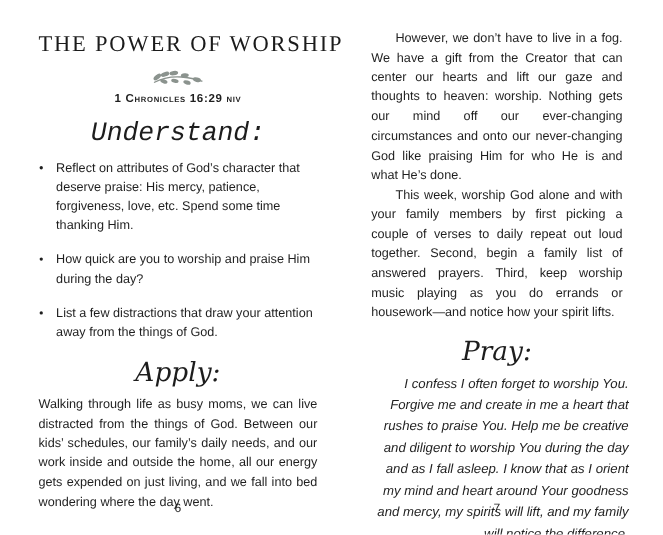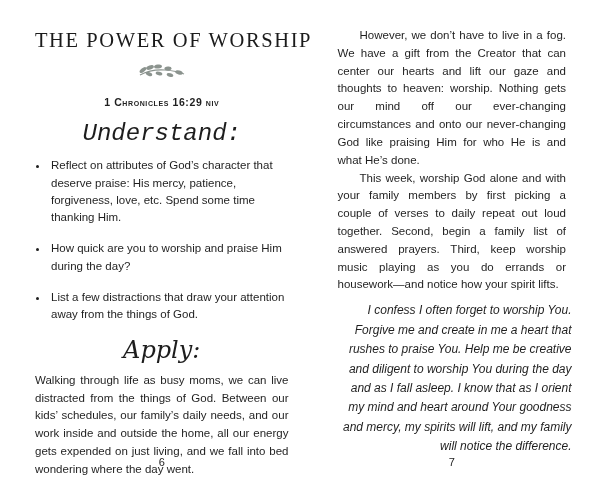--- a/index.html
+++ b/index.html
@@ -53,21 +53,21 @@
   .verse-text {
     margin: 6px auto 0 auto;
     width: 246px;
     font-style: italic;
     font-size: 11.5px;
     line-height: 1.5;
     text-align: center;
     color: #1f1f1f;
   }
   .verse-ref {
-    margin-top: 15px;
+    margin-top: 3px;
     text-align: center;
     font-size: 10.5px;
     font-weight: bold;
     font-variant: small-caps;
     letter-spacing: 0.6px;
     color: #1f1f1f;
   }
 
   .bullet-list {
     margin: 10px 0 0 14px;
@@ -149,18 +149,19 @@
     <div class="script-heading heading-apply">Apply:</div>
     <p class="body-par">Walking through life as busy moms, we can live distracted from the things of God. Between our kids’ schedules, our family’s daily needs, and our work inside and outside the home, all our energy gets expended on just living, and we fall into bed wondering where the day went.</p>
 
     <div class="page-number">6</div>
   </div>
 
   <div class="page page-right">
     <p class="body-par indent-par">However, we don’t have to live in a fog. We have a gift from the Creator that can center our hearts and lift our gaze and thoughts to heaven: worship. Nothing gets our mind off our ever-changing circumstances and onto our never-changing God like praising Him for who He is and what He’s done.</p>
     <p class="body-par indent-par">This week, worship God alone and with your family members by first picking a couple of verses to daily repeat out loud together. Second, begin a family list of answered prayers. Third, keep worship music playing as you do errands or housework—and notice how your spirit lifts.</p>
 
+    <div class="script-heading heading-pray">Pray:</div>
     <div class="prayer-text">I confess I often forget to worship You. Forgive me and create in me a heart that rushes to praise You. Help me be creative and diligent to worship You during the day and as I fall asleep. I know that as I orient my mind and heart around Your goodness and mercy, my spirits will lift, and my family will notice the difference.</div>
 
     <div class="page-number">7</div>
   </div>
 
 </div>
 
 </body></html>

